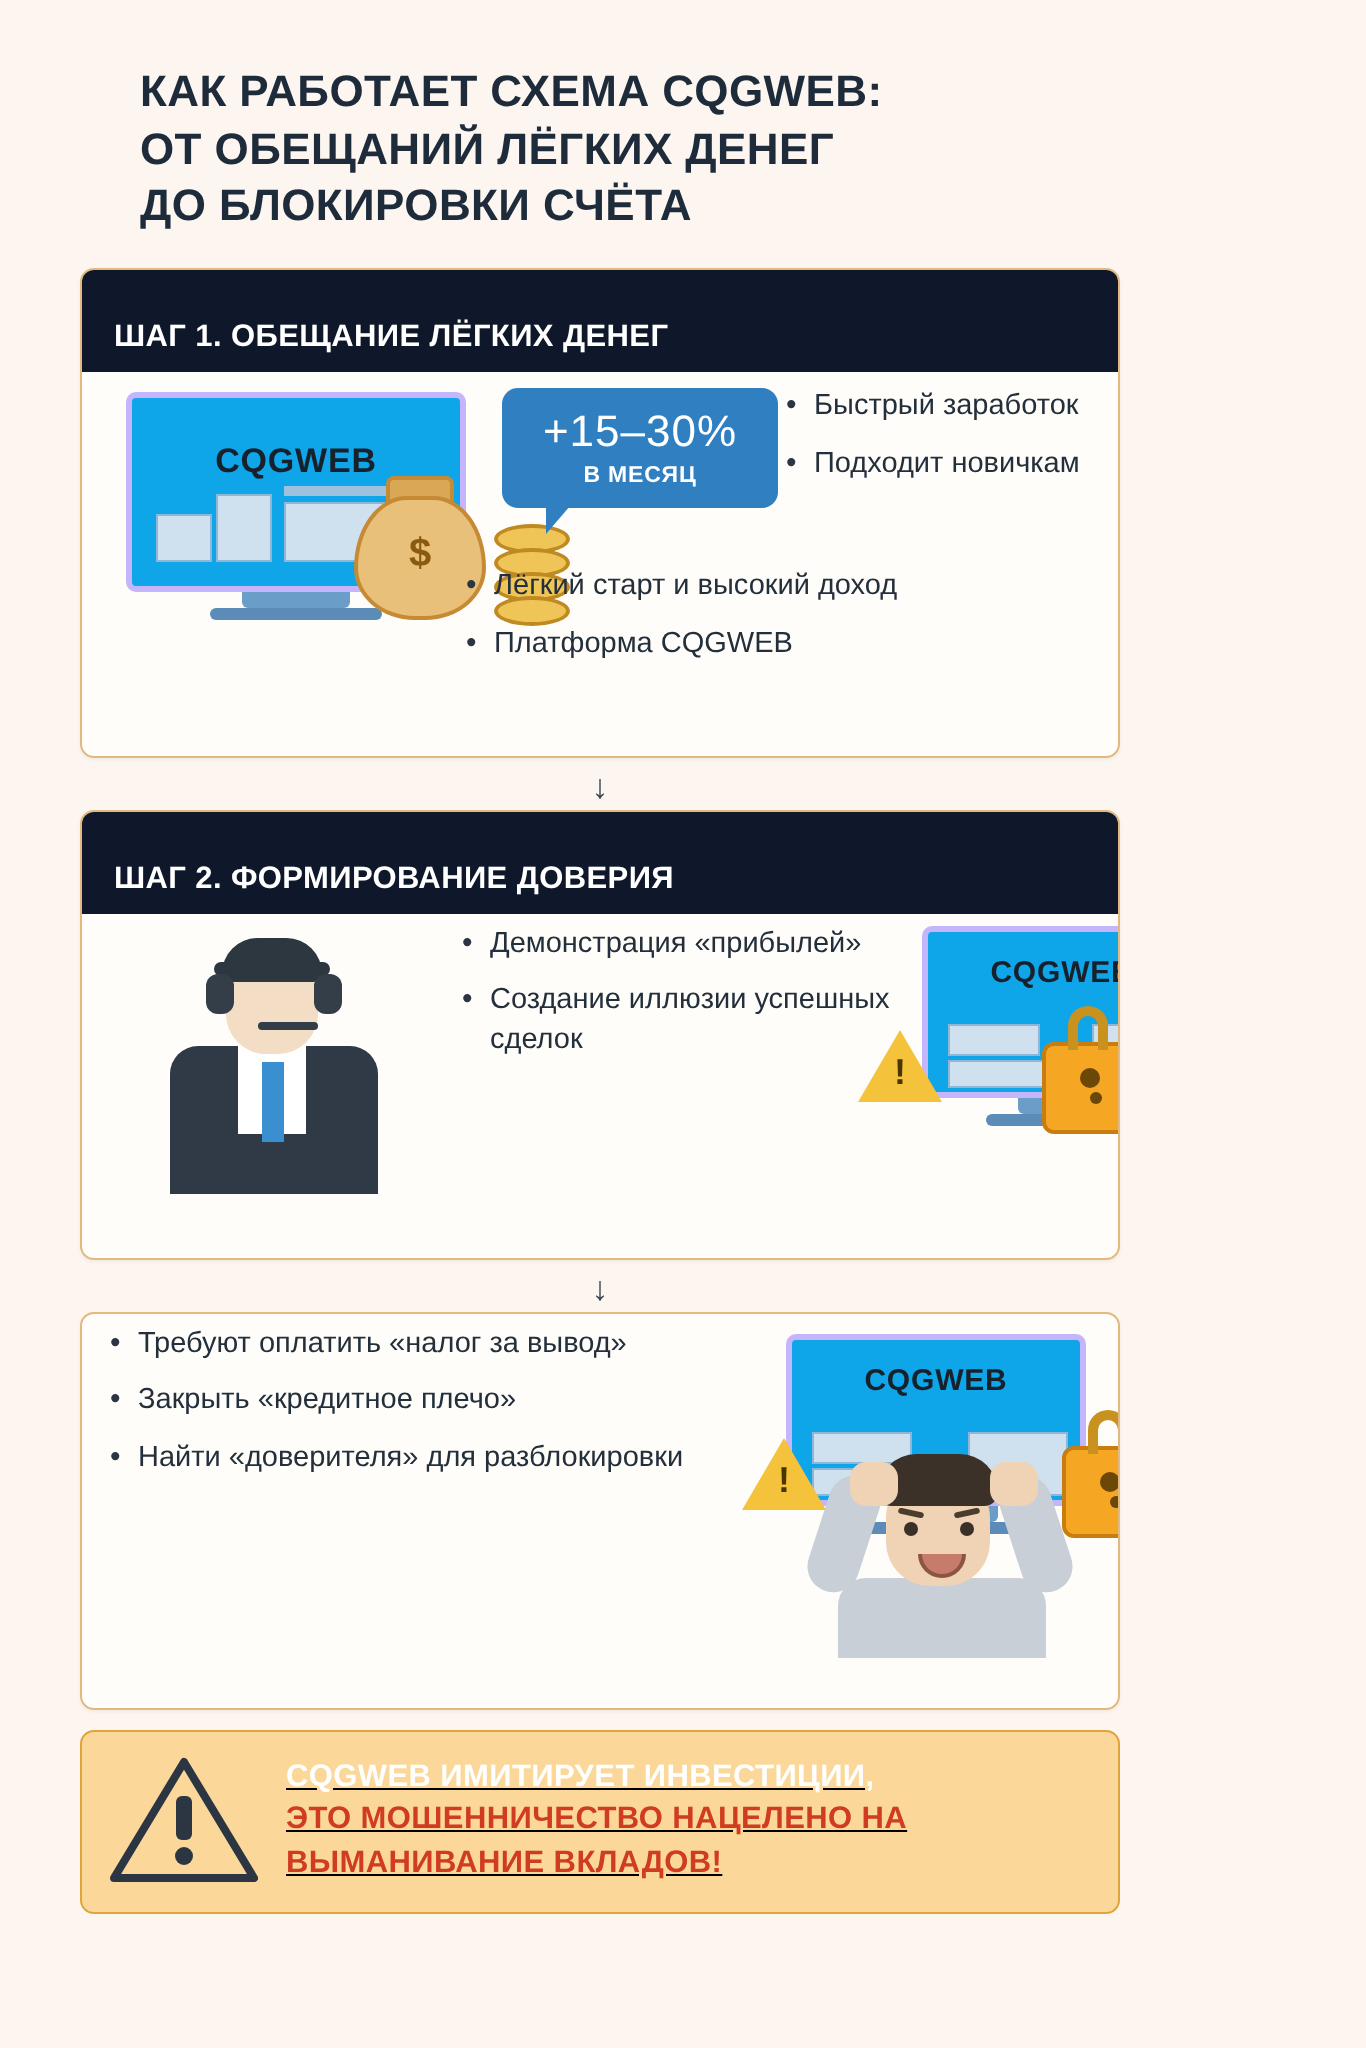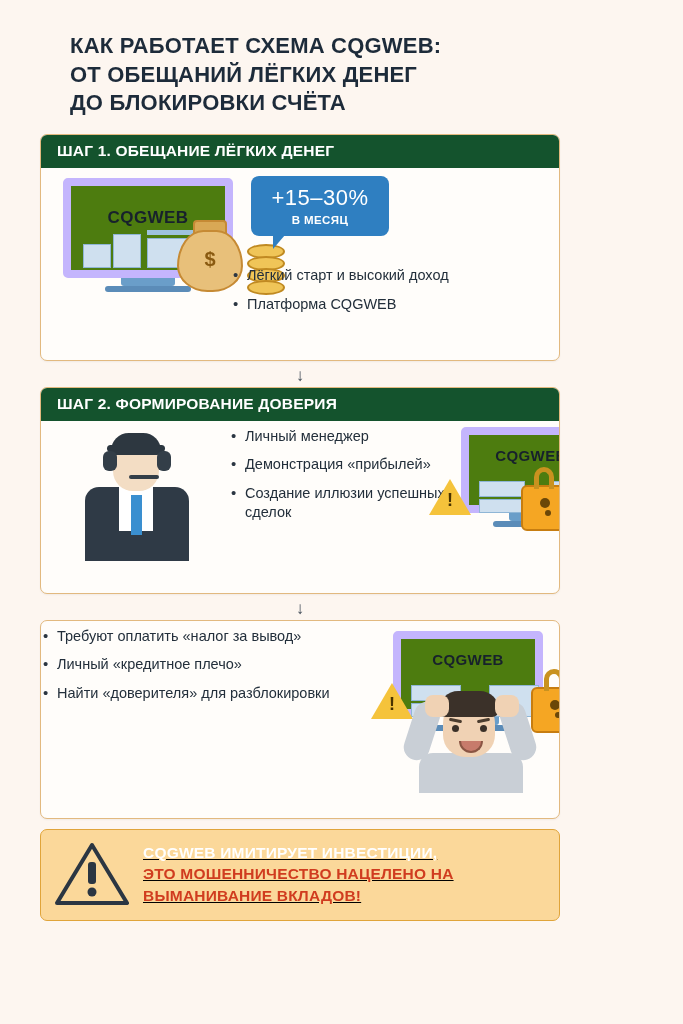--- a/index.html
+++ b/index.html
@@ -37,25 +37,25 @@
   
   .card {
     border: 1.5px solid #e2b97f;
     border-radius: 7px;
     background: #fffdfa;
     margin-bottom: 4px;
     overflow: hidden;
     box-shadow: 0 1px 2px rgba(0,0,0,0.05);
   }
   .card-head {
-    background: #14532d;
+    background: #0f172a;
     color: #ffffff;
     font-size: 15.5px;
     font-weight: bold;
-    padding: 7px 14px 8px 16px;
+    padding: 25px 14px 8px 16px;
     text-transform: uppercase;
     letter-spacing: 0.2px;
   }
   .card-body {
     position: relative;
     padding: 10px 14px 12px 14px;
   }
 
   
   .arrow {
@@ -97,22 +97,22 @@
     left: 22px;
     top: 10px;
     width: 170px;
     height: 116px;
   }
   .mon-screen {
     position: absolute;
     left: 0; top: 0;
     width: 170px;
     height: 100px;
-    background: #4d7c0f;
-    border: 8px solid #c4b5fd;
+    background: #0ea5e9;
+    border: 3px solid #c4b5fd;
     border-radius: 5px;
     box-sizing: border-box;
   }
   .mon-brand {
     position: absolute;
     top: 22px;
     width: 100%;
     text-align: center;
     font-size: 17px;
     font-weight: bold;
@@ -349,21 +349,21 @@
     font-size: 18px;
     font-weight: bold;
     color: #4a3400;
     line-height: 1;
   }
 
   
   .s3-body { height: 175px; }
   .s3-bullets {
     position: absolute;
-    left: 2px;
+    left: 14px;
     top: 6px;
     width: 320px;
   }
   .s3-monitor {
     position: absolute;
     left: 352px;
     top: 10px;
     width: 150px;
     height: 100px;
   }
@@ -522,20 +522,26 @@
       <div class="coin" style="left:206px;top:76px;"></div>
       <div class="coin" style="left:206px;top:88px;"></div>
       <div class="coin" style="left:206px;top:100px;"></div>
       <div class="coin" style="left:206px;top:112px;"></div>
 
       <div class="bubble">
         <div class="b1">+15–30%</div>
         <div class="b2">В МЕСЯЦ</div>
       </div>
 
+      <div class="s1-right">
+        <ul class="bullets">
+          <li>Быстрый заработок</li>
+          <li>Подходит новичкам</li>
+        </ul>
+      </div>
 
       <div class="s1-wide">
         <ul class="bullets">
           <li>Лёгкий старт и высокий доход</li>
           <li>Платформа CQGWEB</li>
         </ul>
       </div>
 
     </div>
   </div>
@@ -553,21 +559,20 @@
         <div class="ag-head"></div>
         <div class="ag-hair"></div>
         <div class="ag-band"></div>
         <div class="ag-ear" style="left:32px;"></div>
         <div class="ag-ear" style="left:86px;"></div>
         <div class="ag-mic"></div>
       </div>
 
       <div class="s2-bullets">
         <ul class="bullets">
-          <li>Личный менеджер</li>
           <li>Демонстрация «прибылей»</li>
           <li>Создание иллюзии успешных сделок</li>
         </ul>
       </div>
 
       <div class="s2-monitor">
         <div class="mon-screen">
           <div class="mon-brand">CQGWEB</div>
           <div class="mon-bar" style="left:10px;top:46px;width:44px;height:14px;"></div>
           <div class="mon-bar" style="left:10px;top:64px;width:64px;height:12px;"></div>
@@ -587,21 +592,21 @@
   </div>
 
   <div class="arrow">↓</div>
 
   <div class="card">
     <div class="card-body s3-body">
 
       <div class="s3-bullets">
         <ul class="bullets">
           <li>Требуют оплатить «налог за вывод»</li>
-          <li>Личный «кредитное плечо»</li>
+          <li>Закрыть «кредитное плечо»</li>
           <li>Найти «доверителя» для разблокировки</li>
         </ul>
       </div>
 
       <div class="s3-monitor">
         <div class="mon-screen">
           <div class="mon-brand">CQGWEB</div>
           <div class="mon-bar" style="left:10px;top:46px;width:48px;height:14px;"></div>
           <div class="mon-bar" style="left:10px;top:64px;width:68px;height:12px;"></div>
           <div class="mon-bar" style="left:88px;top:46px;width:48px;height:30px;"></div>

